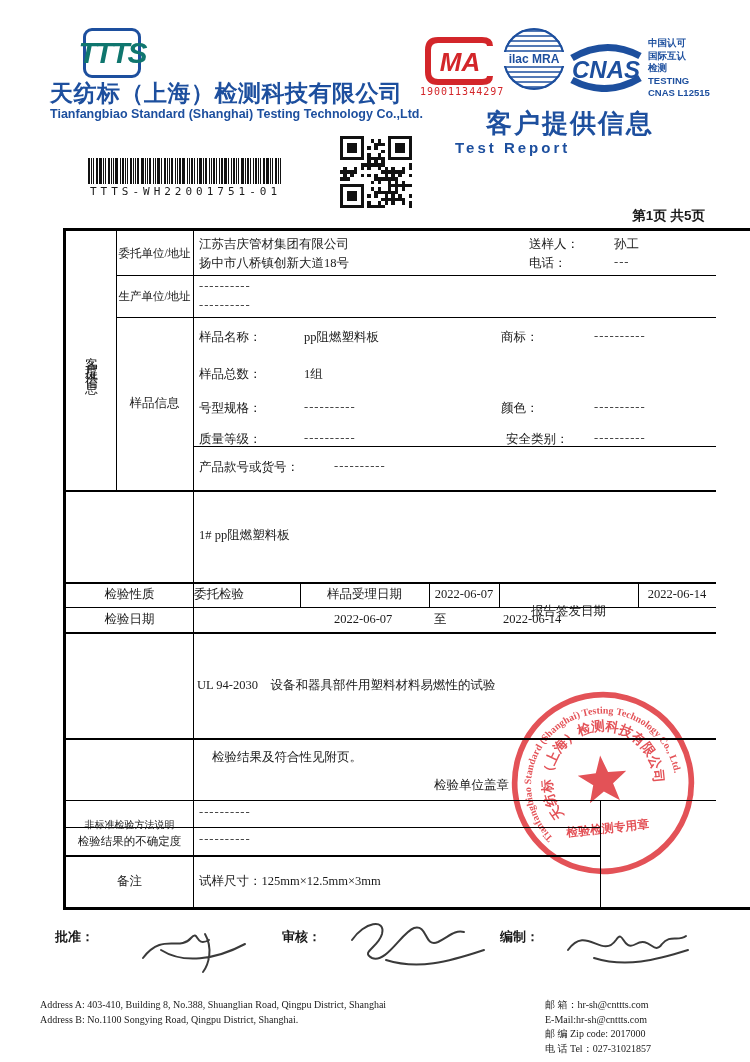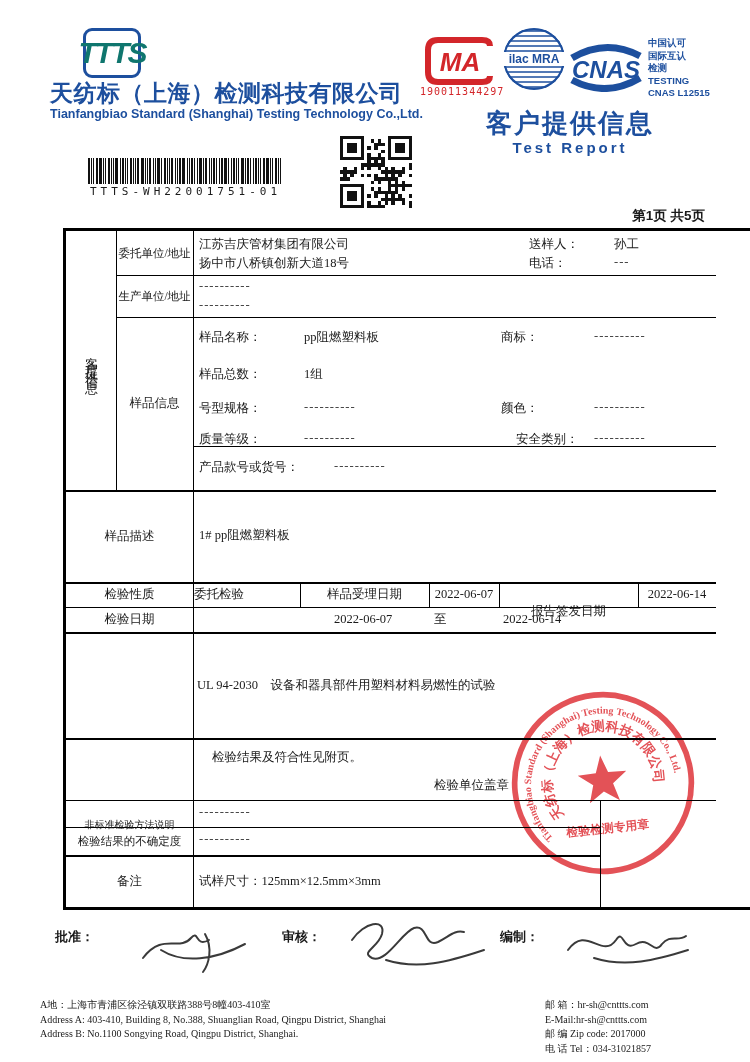--- a/index.html
+++ b/index.html
@@ -14,21 +14,21 @@
   .company-cn{left:50px;top:78px;width:380px;color:#1d4f9e;font-weight:bold;font-size:23px;
               font-family:"Liberation Sans",sans-serif;letter-spacing:0.5px;white-space:nowrap;}
   .company-en{left:50px;top:107px;color:#1d4f9e;font-weight:bold;font-size:12.5px;
               font-family:"Liberation Sans",sans-serif;white-space:nowrap;}
   .cma-num{left:420px;top:86px;width:80px;text-align:center;color:#d3262a;font-size:10px;
            font-family:"DejaVu Sans Mono",monospace;letter-spacing:1px;}
   .cnas-info{left:648px;top:37px;color:#1d4f9e;font-size:9.5px;line-height:12.5px;font-weight:bold;
              font-family:"Liberation Sans",sans-serif;}
   .report-title{left:455px;top:106px;width:230px;text-align:center;color:#1d4f9e;font-weight:bold;
                 font-size:26px;letter-spacing:2px;font-family:"Liberation Sans",sans-serif;}
-  .report-sub{left:455px;top:139px;width:230px;text-align:center;color:#1d4f9e;font-weight:bold;
+  .report-sub{left:455px;top:139px;width:230px;color:#1d4f9e;font-weight:bold;
               font-size:15px;letter-spacing:3px;font-family:"Liberation Sans",sans-serif;}
   .barcode-text{left:78px;top:185px;width:215px;text-align:center;font-size:11px;
                 font-family:"DejaVu Sans Mono",monospace;letter-spacing:4px;white-space:nowrap;}
   .page-indicator{top:207px;right:45px;font-size:13.5px;font-weight:bold;
                   font-family:"Liberation Sans",sans-serif;}
   
   .tbl{left:49px;top:228px;width:732px;height:682px;border:3px solid #000;box-sizing:border-box;margin-left:14px;}
   .hl{position:absolute;height:1px;background:#000;}
   .hl2{position:absolute;height:2px;background:#000;}
   .vl{position:absolute;width:1px;background:#000;}
@@ -335,26 +335,25 @@
     <div class="cell" style="left:435px;top:98px">商标：</div>
     <div class="cell dash" style="left:528px;top:98px">----------</div>
     <div class="cell" style="left:133px;top:135px">样品总数：</div>
     <div class="cell" style="left:238px;top:135px">1组</div>
     <div class="cell" style="left:133px;top:169px">号型规格：</div>
     <div class="cell dash" style="left:238px;top:169px">----------</div>
     <div class="cell" style="left:435px;top:169px">颜色：</div>
     <div class="cell dash" style="left:528px;top:169px">----------</div>
     <div class="cell" style="left:133px;top:200px">质量等级：</div>
     <div class="cell dash" style="left:238px;top:200px">----------</div>
-    <div class="cell" style="left:450px;top:200px">安全类别：</div>
+    <div class="cell" style="left:440px;top:200px">安全类别：</div>
     <div class="cell dash" style="left:528px;top:200px">----------</div>
     <div class="cell" style="left:133px;top:228px">产品款号或货号：</div>
     <div class="cell dash" style="left:268px;top:228px">----------</div>
 
-    <div class="cell lab" style="left:0;top:259px;width:127px;height:92px">样品描述</div>
     <div class="cell" style="left:133px;top:296px">1#  pp阻燃塑料板</div>
 
     <div class="cell lab" style="left:0;top:351px;width:127px;height:25px">检验性质</div>
     <div class="cell" style="left:128px;top:351px;height:25px;display:flex;align-items:center">委托检验</div>
     <div class="cell lab" style="left:234px;top:351px;width:129px;height:25px">样品受理日期</div>
     <div class="cell lab" style="left:363px;top:351px;width:70px;height:25px">2022-06-07</div>
     <div class="cell lab" style="left:433px;top:368px;width:139px;height:25px">报告签发日期</div>
     <div class="cell lab" style="left:572px;top:351px;width:78px;height:25px">2022-06-14</div>
 
     <div class="cell lab" style="left:0;top:376px;width:127px;height:25px">检验日期</div>
@@ -400,24 +399,23 @@
   <div class="abs signlab" style="left:282px;top:928px">审核：</div>
   <svg class="abs sig" style="left:340px;top:910px" width="150" height="64" viewBox="0 0 150 64">
     <path d="M12 30 C 24 12, 46 8, 42 24 C 38 38, 20 42, 32 48 C 46 54, 62 22, 74 18 C 88 14, 84 38, 98 32 C 110 26, 114 20, 124 22 M 46 50 C 78 60, 108 52, 144 40"></path>
   </svg>
   <div class="abs signlab" style="left:500px;top:928px">编制：</div>
   <svg class="abs sig" style="left:556px;top:914px" width="140" height="58" viewBox="0 0 140 58">
     <path d="M12 36 C 30 10, 46 46, 60 26 C 68 14, 66 38, 80 30 C 94 22, 98 42, 106 30 C 114 20, 122 28, 130 22 M 38 44 C 70 54, 100 46, 132 36"></path>
   </svg>
 
   <div class="abs footer" style="left:40px;top:998px">
-    <div>A地：上海市青浦区徐泾镇双联路388号8幢403-410室</div>
     <div>Address A: 403-410, Building 8, No.388, Shuanglian Road, Qingpu District, Shanghai</div>
     <div>Address B: No.1100 Songying Road, Qingpu District, Shanghai.</div>
   </div>
   <div class="abs footer" style="left:545px;top:998px">
     <div>邮 箱：hr-sh@cnttts.com</div>
     <div>E-Mail:hr-sh@cnttts.com</div>
     <div>邮 编 Zip code: 2017000</div>
-    <div>电 话 Tel：034-31021857</div>
+    <div>电 话 Tel：027-31021857</div>
   </div>
 
 </div>
 
 </body></html>

